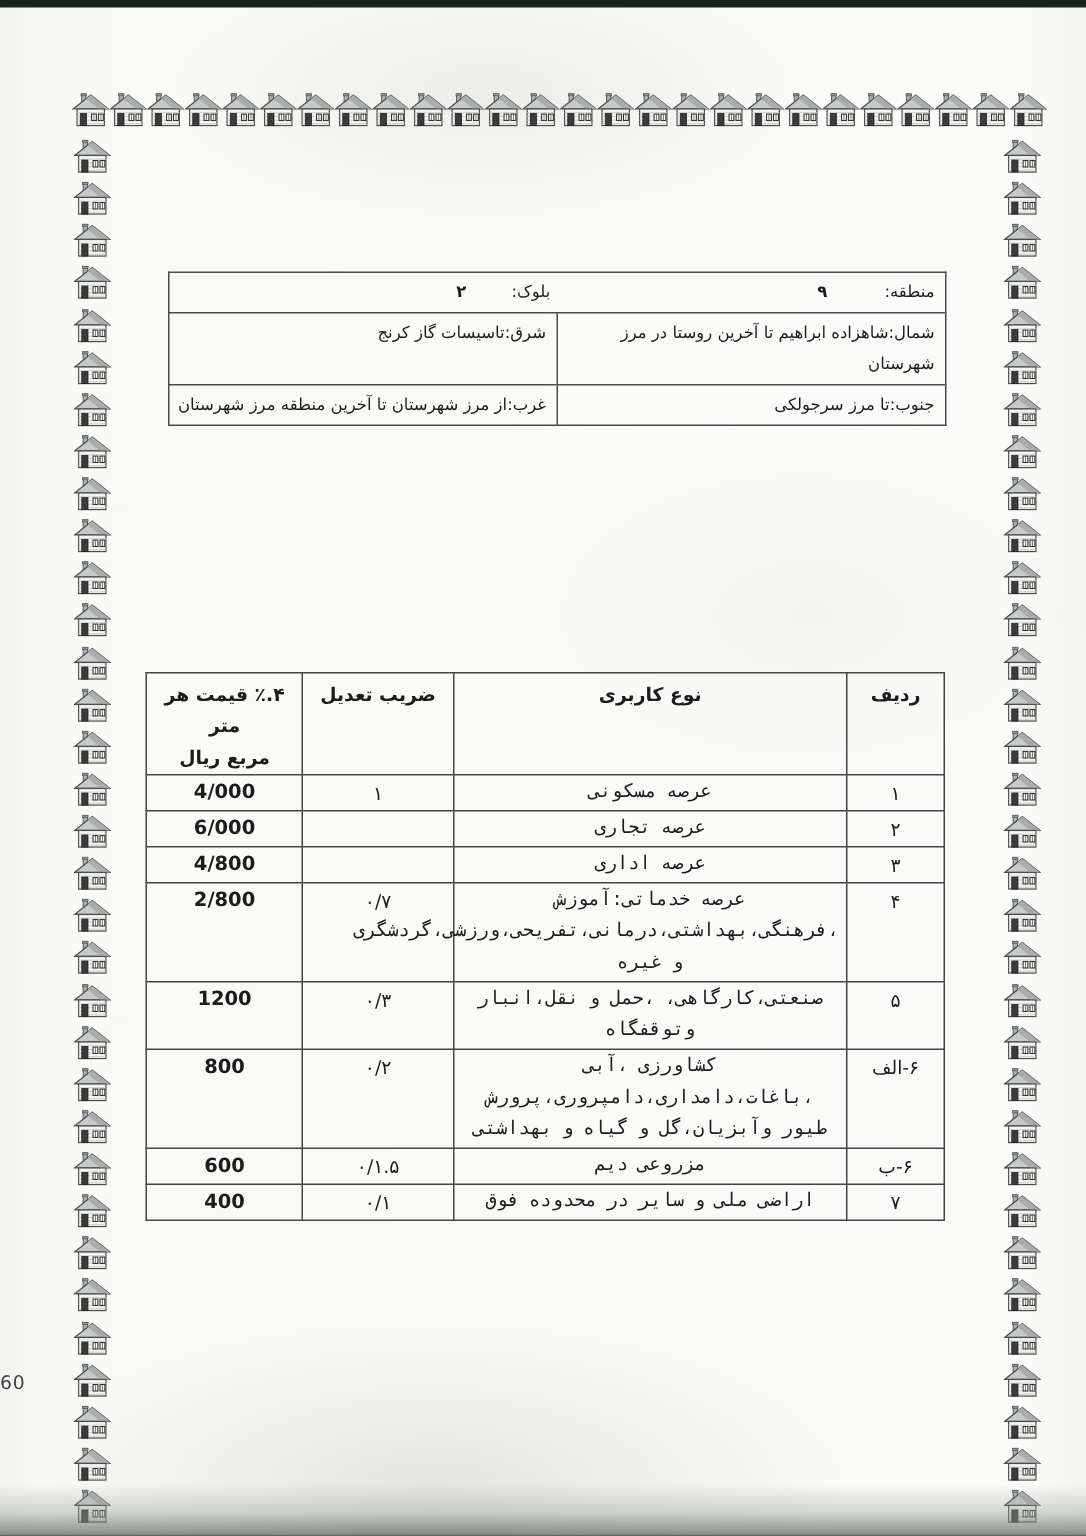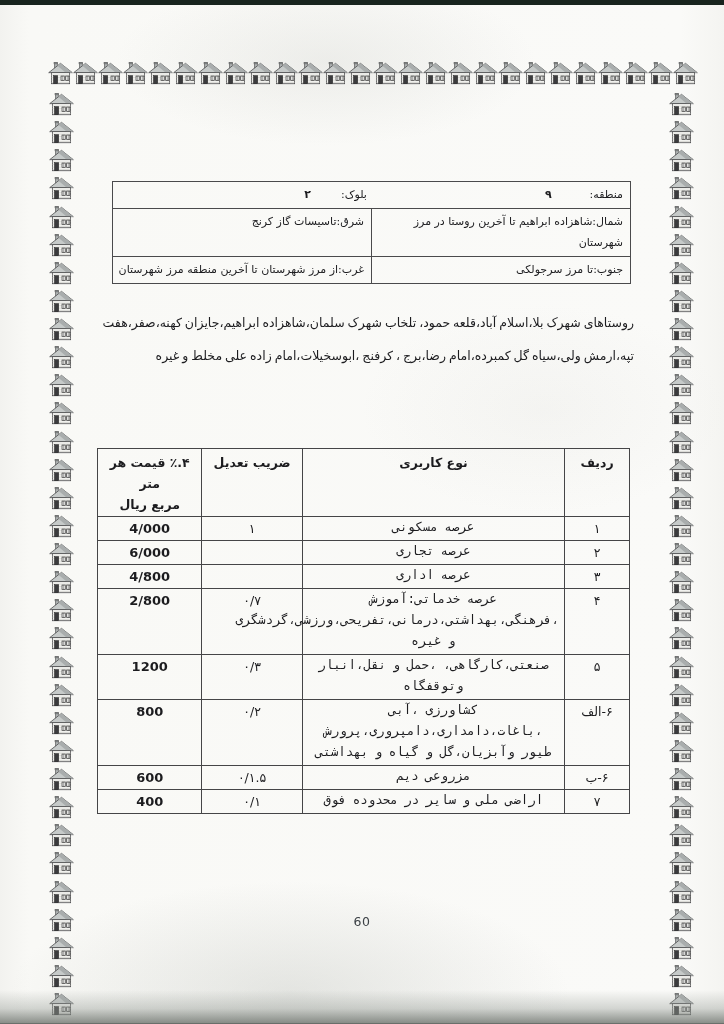--- a/index.html
+++ b/index.html
@@ -66,21 +66,21 @@
   .col-usage{width:259px;}
   .col-coef{width:99px;}
   .col-price{width:103px;}
   .cell-row{text-align:center;}
   .cell-usage{text-align:center;word-spacing:-1px;font-family:Liberation Mono, monospace;}
   .cell-coef{text-align:center;}
   .cell-price{text-align:center;font-weight:bold;font-size:13px;direction:ltr;}
   .price-table td{height:21px;}
   
   .page-number{
-    position:absolute;top:914px;left:0;width:724px;text-align:center;
+    position:absolute;top:914px;left:0;width:724px;text-align:left;
     font-size:12.5px;color:#3c4146;letter-spacing:.5px;
   }
 </style>
 </head>
 <body>
 
 <div class="page">
 
   <div class="scan-edge-top"></div>
 
@@ -1484,22 +1484,20 @@
 شهرستان</td>
       <td style="width:272px;">شرق:تاسیسات گاز کرنج</td>
     </tr>
     <tr class="row3">
       <td>جنوب:تا مرز سرجولکی</td>
       <td>غرب:از مرز شهرستان تا آخرین منطقه مرز شهرستان</td>
     </tr>
   </tbody>
     </table>
 
-  <div class="villages ml">روستاهای شهرک بلا،اسلام آباد،قلعه حمود، تلخاب شهرک سلمان،شاهزاده ابراهیم،جایزان کهنه،صفر،هفت
-تپه،ارمش ولی،سیاه گل کمبرده،امام رضا،برج ، کرفنج ،ابوسخیلات،امام زاده علی مخلط و غیره</div>
 
   <table class="price-table">
     <colgroup>
       <col class="col-row">
         <col class="col-usage">
         <col class="col-coef">
         <col class="col-price">
     </colgroup>
     <thead>
       <tr>

